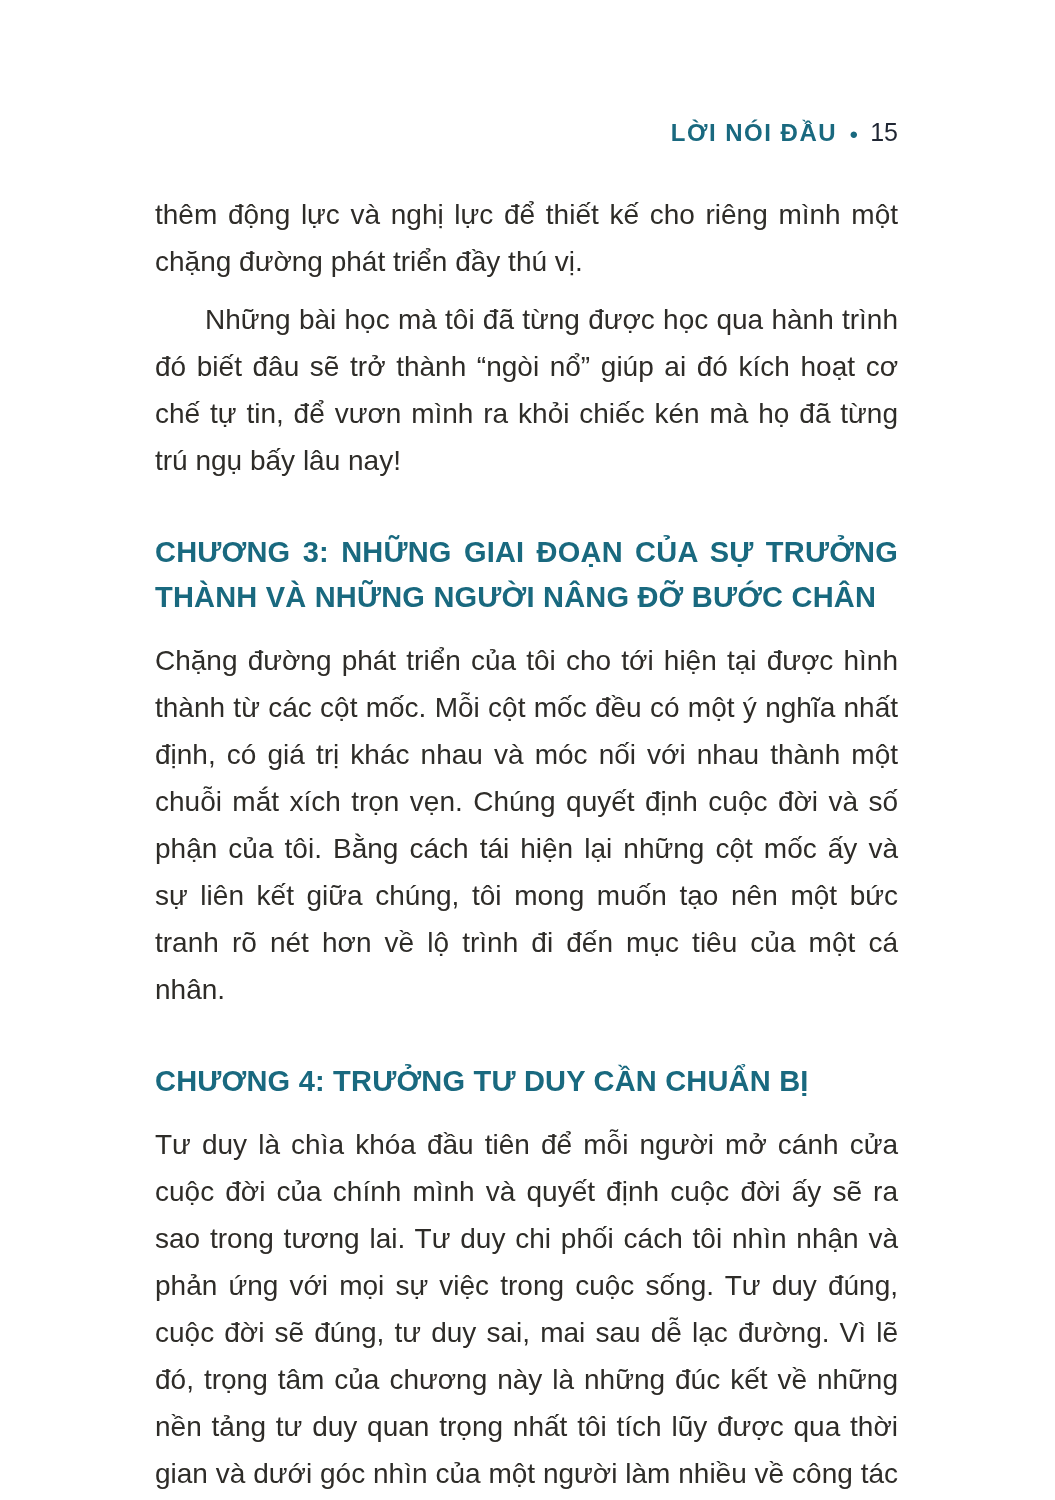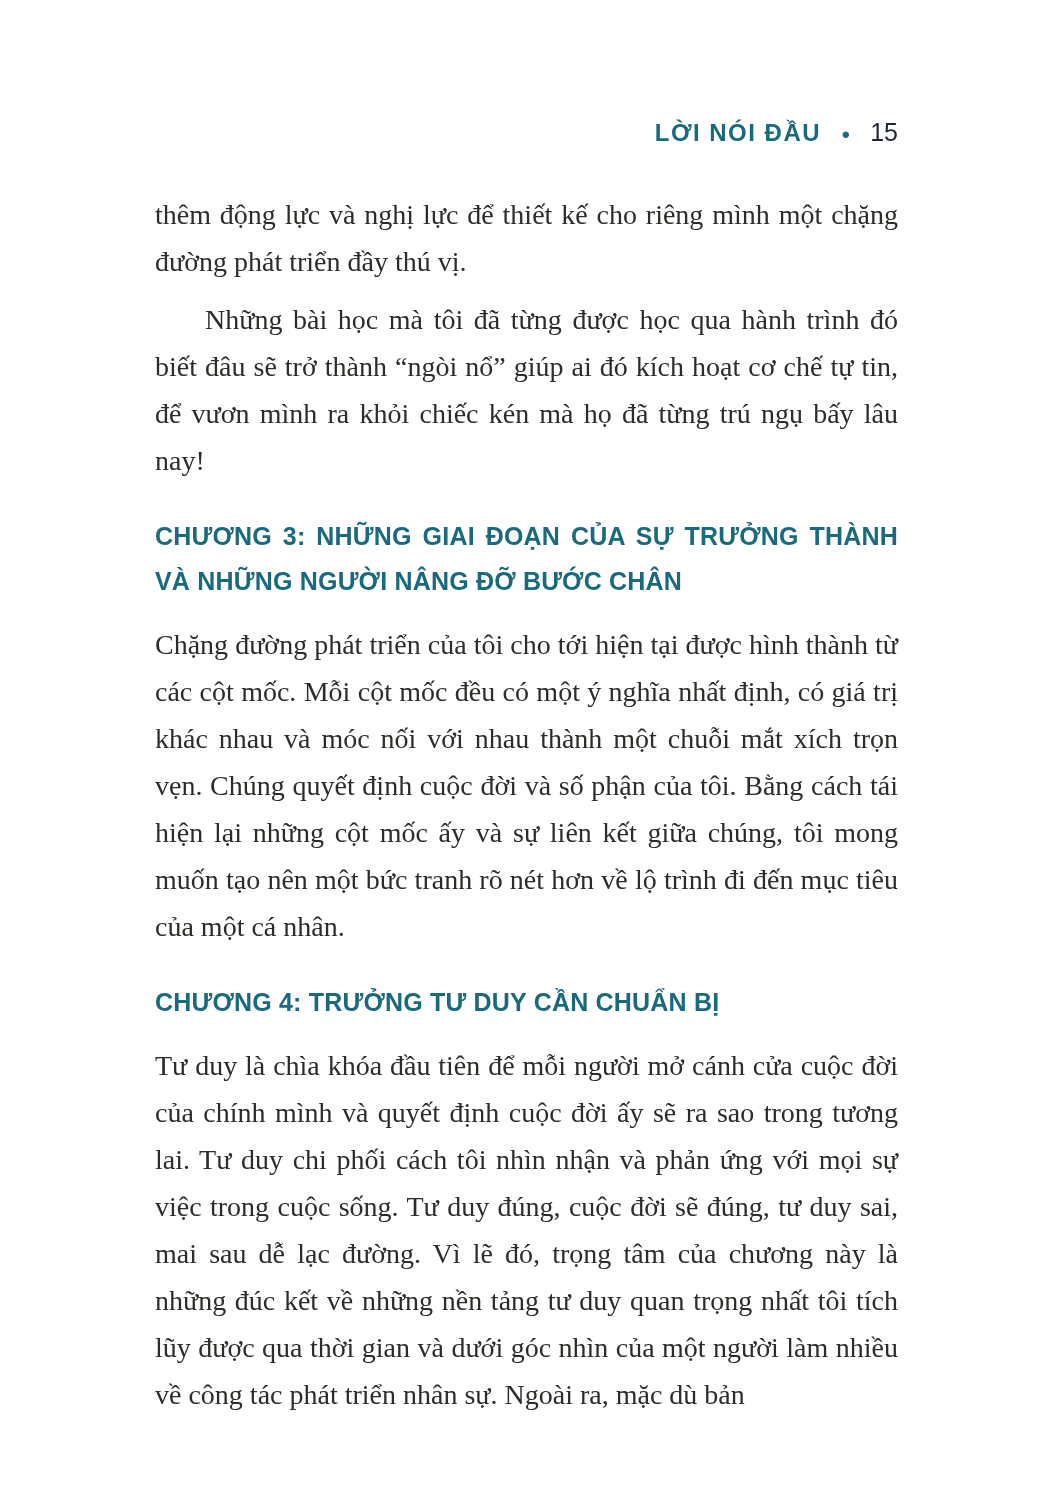--- a/index.html
+++ b/index.html
@@ -16,21 +16,21 @@
     background:var(--background,#fff);
     margin:0 auto;
     padding:118px 157px 60px 155px;
     overflow:hidden;
     position:relative;
   }
   .page-header{
     display:flex;
     justify-content:flex-end;
     align-items:center;
-    gap:20px;
+    gap:12px;
     margin-bottom:44px;
     font-family:"Liberation Sans","DejaVu Sans",sans-serif;
   }
   .header-title{
     color:var(--accent,#19697F);
     font-weight:700;
     font-size:24px;
     letter-spacing:1.5px;
   }
   .header-dot{
@@ -38,41 +38,41 @@
     font-size:15px;
     line-height:1;
     transform:translateY(1px);
   }
   .header-page{
     color:var(--page_number,#1F2633);
     font-weight:400;
     font-size:25px;
   }
   .body-text{
-    font-family:Liberation Serif, serif;
+    font-family:Liberation Sans, sans-serif;
     font-size:28px;
     line-height:47px;
     color:var(--body_text,#2E2C28);
     text-align:justify;
     text-justify:inter-word;
     margin-bottom:11px;
   }
   .body-text.indent{
     text-indent:50px;
   }
   .chapter-heading{
     font-family:"Liberation Sans","DejaVu Sans",sans-serif;
     font-weight:700;
-    font-size:25px;
+    font-size:29px;
     line-height:45px;
     color:var(--accent,#19697F);
     text-align:justify;
     text-justify:inter-word;
     letter-spacing:0.2px;
-    margin-top:30px;
+    margin-top:46px;
     margin-bottom:17px;
   }
 </style>
 </head>
 <body>
 
 <div class="page">
 
   <header class="page-header">
     <span class="header-title">LỜI NÓI ĐẦU</span>

